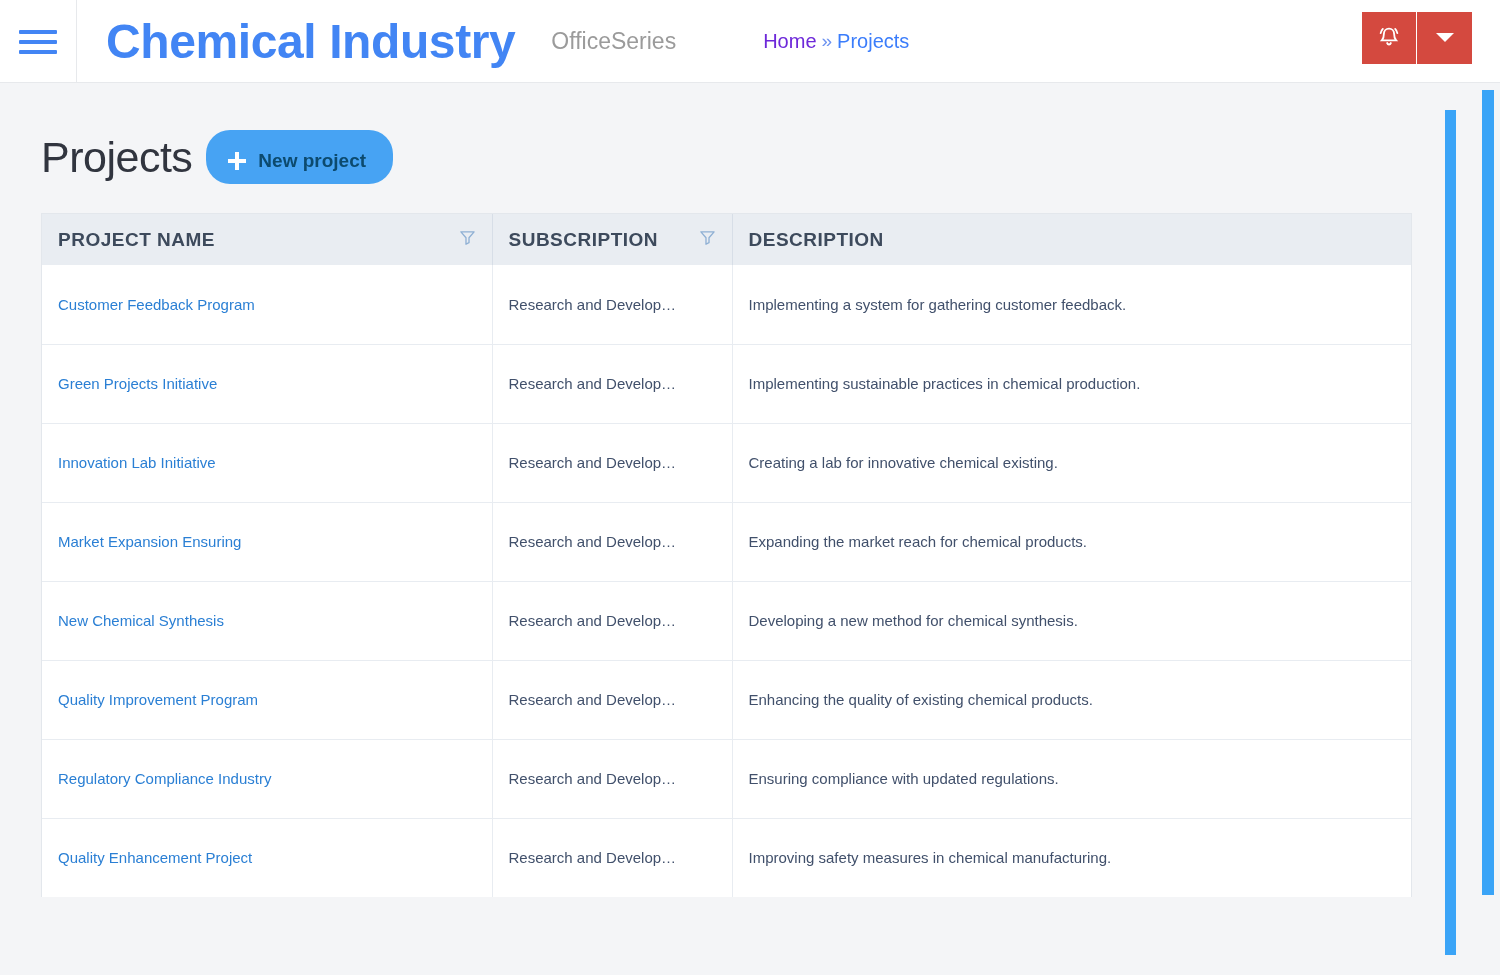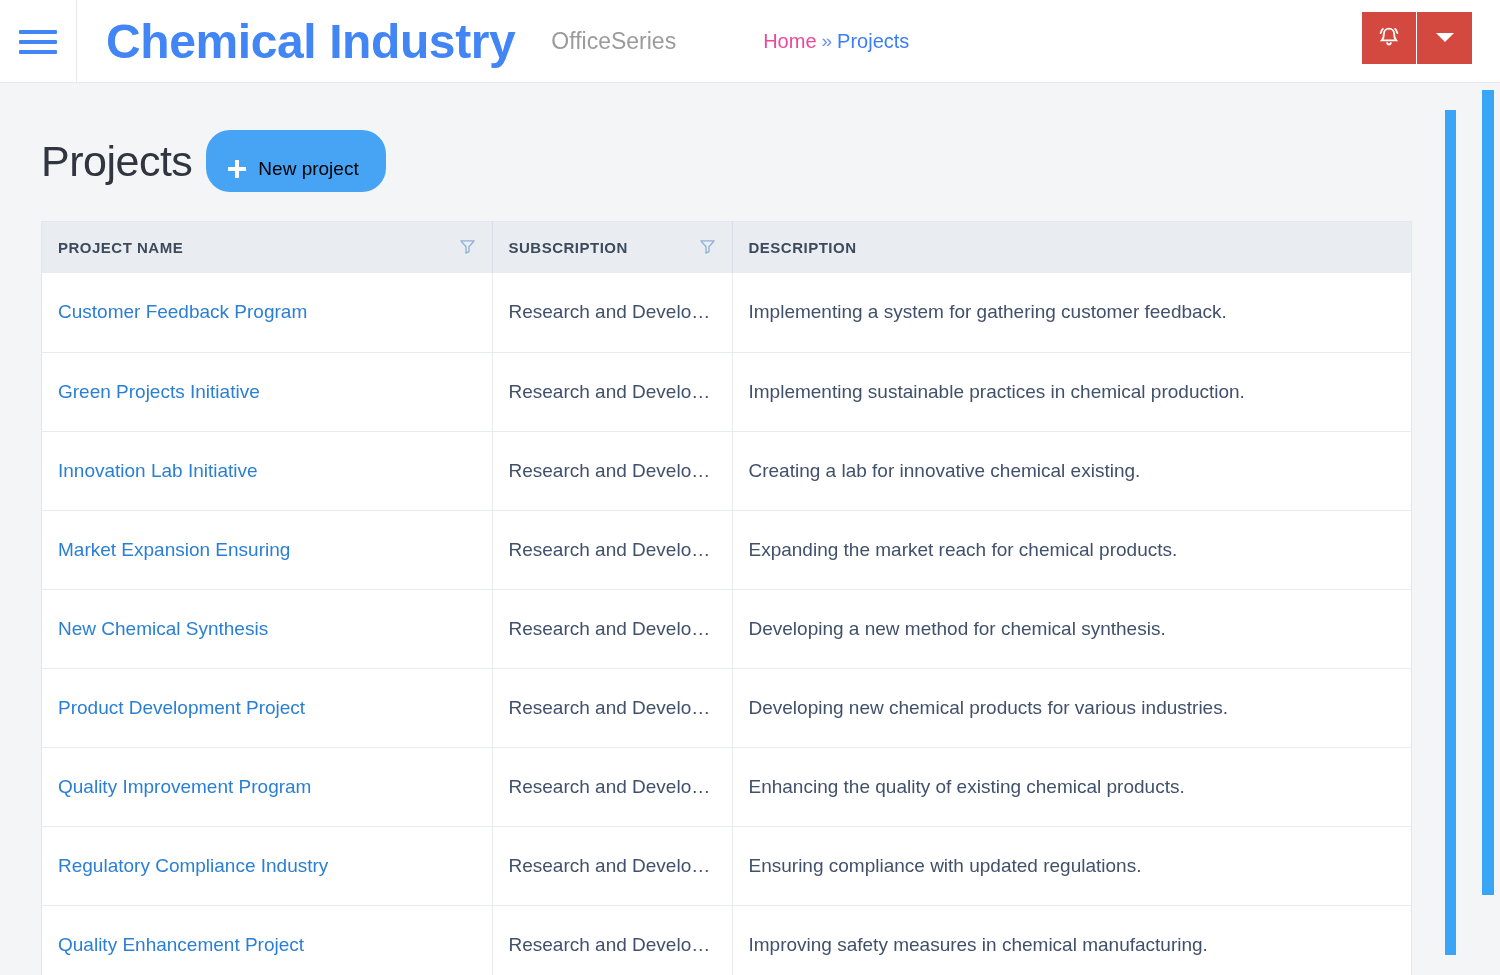--- a/index.html
+++ b/index.html
@@ -62,21 +62,21 @@
     white-space: nowrap;
   }
   .breadcrumb {
     display: flex;
     align-items: center;
     margin-left: 87px;
     font-size: 20px;
     white-space: nowrap;
     gap: 5px;
   }
-  .crumb-home { color: #ec4899; cursor: pointer; }
+  .crumb-home { color: #6d28d9; cursor: pointer; }
   .crumb-sep { color: #6c92f0; font-size: 19px; }
   .crumb-current { color: #3b7dfb; cursor: pointer; }
 
   .header-actions {
     position: absolute;
     right: 28px;
     top: 12px;
     display: flex;
     height: 52px;
   }
@@ -110,26 +110,26 @@
     font-size: 43px;
     color: #31353f;
     font-weight: 400;
     letter-spacing: -0.5px;
   }
   .new-project-btn {
     display: inline-flex;
     align-items: center;
     gap: 12px;
     background: #47a3f3;
-    color: #000000;
+    color: #0c4a6e;
     border: none;
     border-radius: 24px;
-    padding: 28px 27px 12px 22px;
+    padding: 20px 27px 12px 22px;
     font-size: 19px;
-    font-weight: normal;
+    font-weight: bold;
     font-family: "Liberation Sans", sans-serif;
     cursor: pointer;
   }
   .plus-icon {
     display: inline-block;
     position: relative;
     width: 18px; height: 18px;
   }
   .plus-icon::before, .plus-icon::after {
     content: "";
@@ -149,39 +149,39 @@
   }
   table.projects {
     width: 100%;
     border-collapse: collapse;
     table-layout: fixed;
   }
   table.projects thead th {
     background: #e9edf2;
     height: 51px;
     text-align: left;
-    font-size: 15px;
+    font-size: 19px;
     font-weight: bold;
     letter-spacing: 0.5px;
     color: #3d4a5c;
     padding: 0 16px;
     border-right: 1px solid #d7dee7;
     vertical-align: middle;
   }
   table.projects thead th:last-child { border-right: none; }
   .th-inner {
     display: flex;
     align-items: center;
     justify-content: space-between;
   }
   .filter-icon { cursor: pointer; flex: 0 0 auto; margin-left: 8px; }
 
   table.projects tbody td {
     height: 79px;
-    font-size: 19px;
+    font-size: 15px;
     color: #41506b;
     padding: 0 16px;
     border-top: 1px solid #e8ecf1;
     border-right: 1px solid #e8ecf1;
     vertical-align: middle;
     overflow: hidden;
     white-space: nowrap;
     text-overflow: ellipsis;
   }
   table.projects tbody tr:first-child td { border-top: none; }
@@ -319,25 +319,20 @@
             <td class="col-name"><a class="project-link">Market Expansion Ensuring</a></td>
             <td class="col-sub">Research and Develop…</td>
             <td class="col-desc">Expanding the market reach for chemical products.</td>
           </tr>
           <tr>
             <td class="col-name"><a class="project-link">New Chemical Synthesis</a></td>
             <td class="col-sub">Research and Develop…</td>
             <td class="col-desc">Developing a new method for chemical synthesis.</td>
           </tr>
           <tr>
-            <td class="col-name"><a class="project-link">Product Development Project</a></td>
-            <td class="col-sub">Research and Develop…</td>
-            <td class="col-desc">Developing new chemical products for various industries.</td>
-          </tr>
-          <tr>
             <td class="col-name"><a class="project-link">Quality Improvement Program</a></td>
             <td class="col-sub">Research and Develop…</td>
             <td class="col-desc">Enhancing the quality of existing chemical products.</td>
           </tr>
           <tr>
             <td class="col-name"><a class="project-link">Regulatory Compliance Industry</a></td>
             <td class="col-sub">Research and Develop…</td>
             <td class="col-desc">Ensuring compliance with updated regulations.</td>
           </tr>
           <tr>

